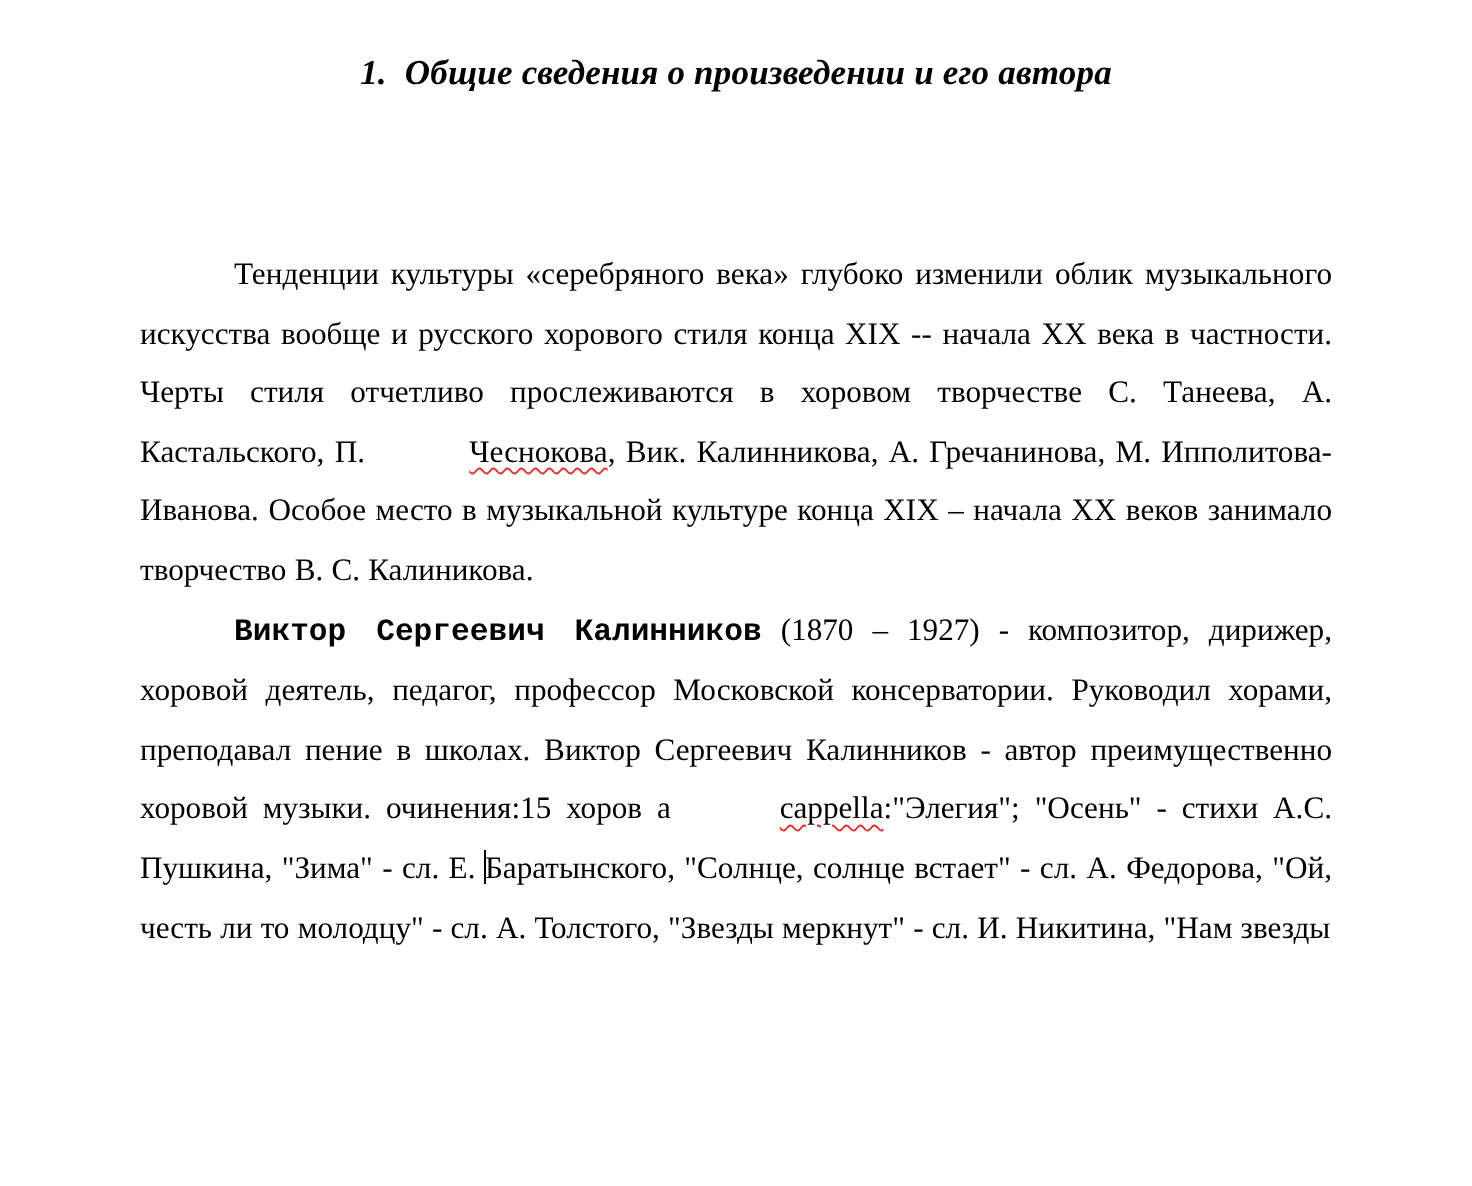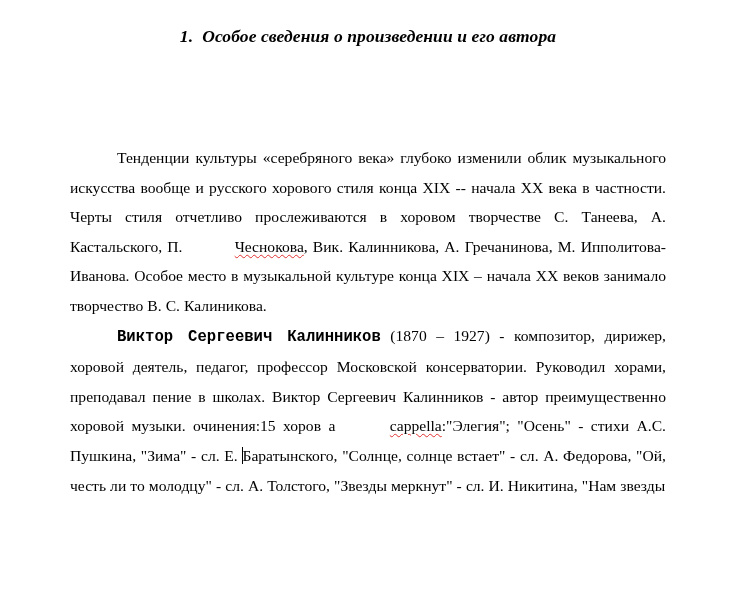--- a/index.html
+++ b/index.html
@@ -29,21 +29,21 @@
     font-size: 17.5px;
     font-weight: bold;
     font-style: italic;
     letter-spacing: 0.1px;
     line-height: 1.2;
   }
   .doc-title .num {
     margin-right: 9px;
   }
   .body-block {
-    margin-top: 96px;
+    margin-top: 76px;
   }
   .para {
     margin: 0;
     font-size: 15.6px;
     line-height: 29.6px;
     text-align: justify;
     text-indent: 47px;
     text-justify: inter-word;
     word-spacing: 0.2px;
   }
@@ -71,21 +71,21 @@
     vertical-align: -3px;
     margin: 0 -1px 0 0;
   }
 </style>
 </head>
 <body>
 
 <div class="page">
 
   <h1 class="doc-title">
-    <span class="num">1.</span><span>Особое сведения о произведении и его автора</span>
+    <span class="num">1.</span><span>Общие сведения о произведении и его автора</span>
   </h1>
 
   <div class="body-block">
     <p class="para">Тенденции культуры «серебряного века» глубоко изменили облик музыкального искусства вообще и русского хорового стиля конца XIX -- начала XX века в частности. Черты стиля отчетливо прослеживаются в хоровом творчестве С. Танеева, А. Кастальского, П. <span class="spell-error">Чеснокова</span>, Вик. Калинникова, А. Гречанинова, М. Ипполитова-Иванова. Особое место в музыкальной культуре конца XIX – начала XX веков занимало творчество В. С. Калиникова.</p>
     <p class="para"><b>Виктор Сергеевич Калинников</b> (1870 – 1927) - композитор, дирижер, хоровой деятель, педагог, профессор Московской консерватории. Руководил хорами, преподавал пение в школах. Виктор Сергеевич Калинников - автор преимущественно хоровой музыки. очинения:15 хоров а <span class="spell-error">cappella</span>:"Элегия"; "Осень" - стихи А.С. Пушкина, "Зима" - сл. Е. <span class="caret"></span>Баратынского, "Солнце, солнце встает" - сл. А. Федорова, "Ой, честь ли то молодцу" - сл. А. Толстого, "Звезды меркнут" - сл. И. Никитина, "Нам звезды</p>
   </div>
 
 </div>
 
 </body></html>

